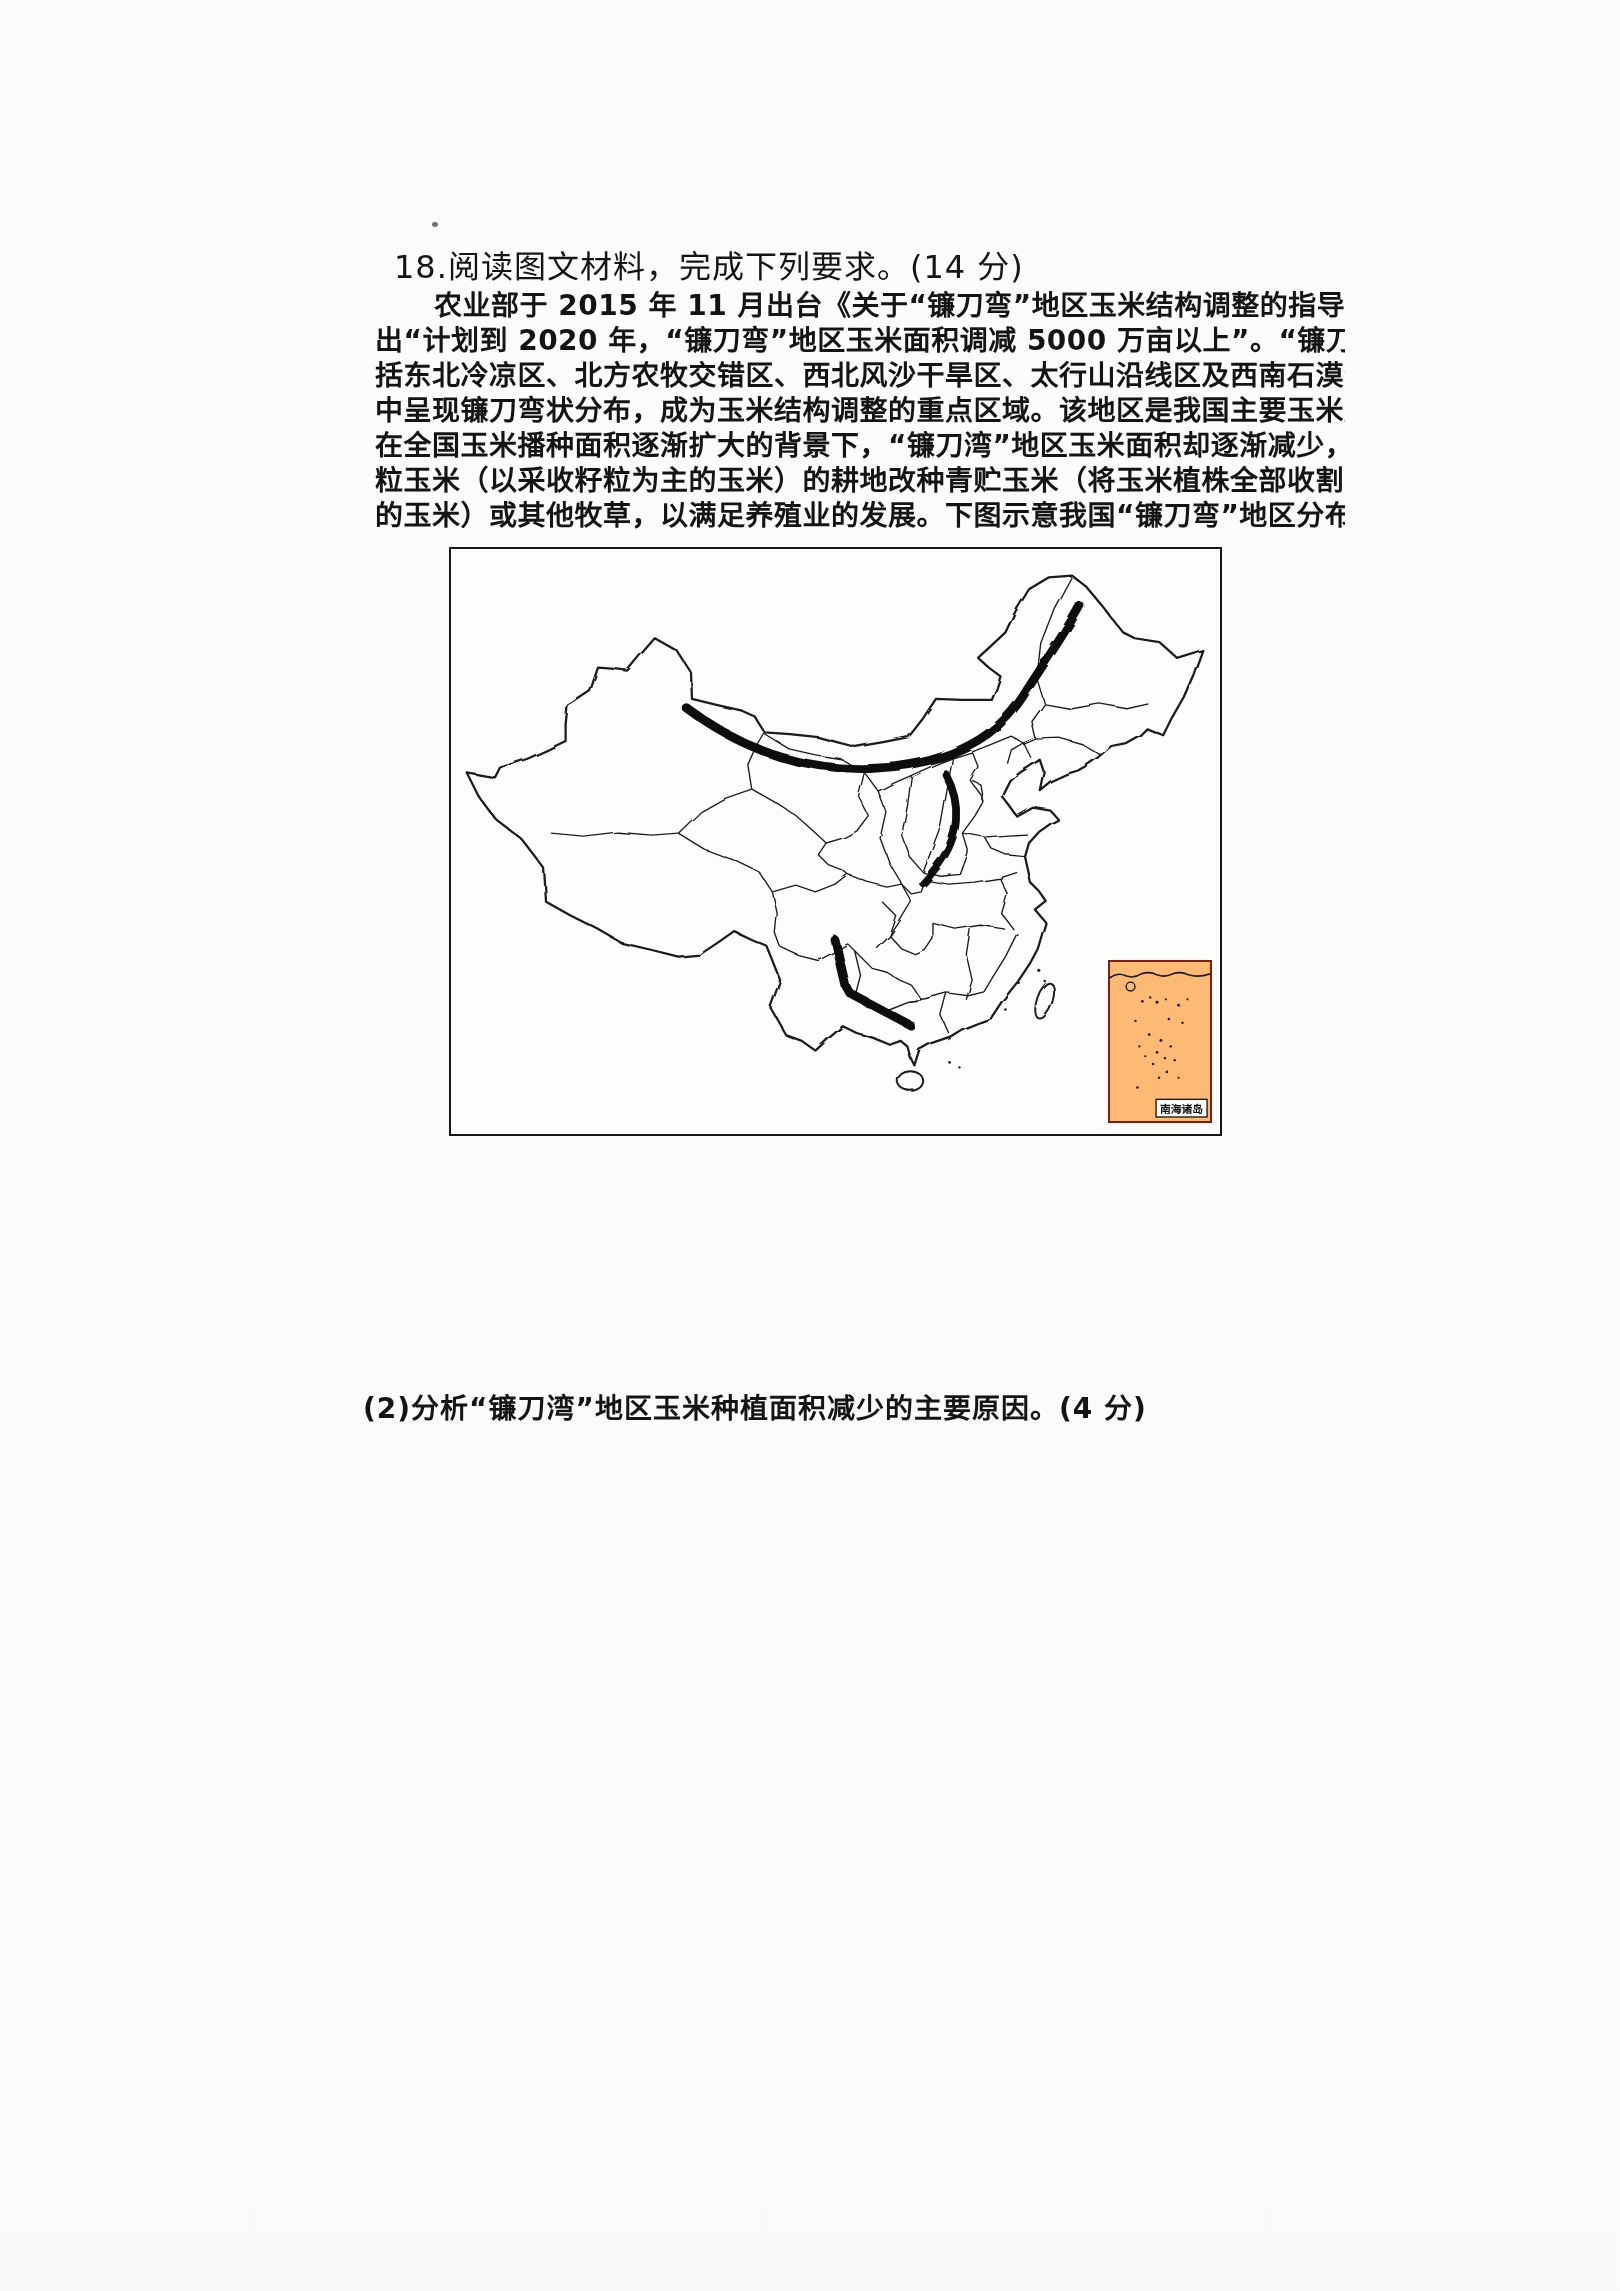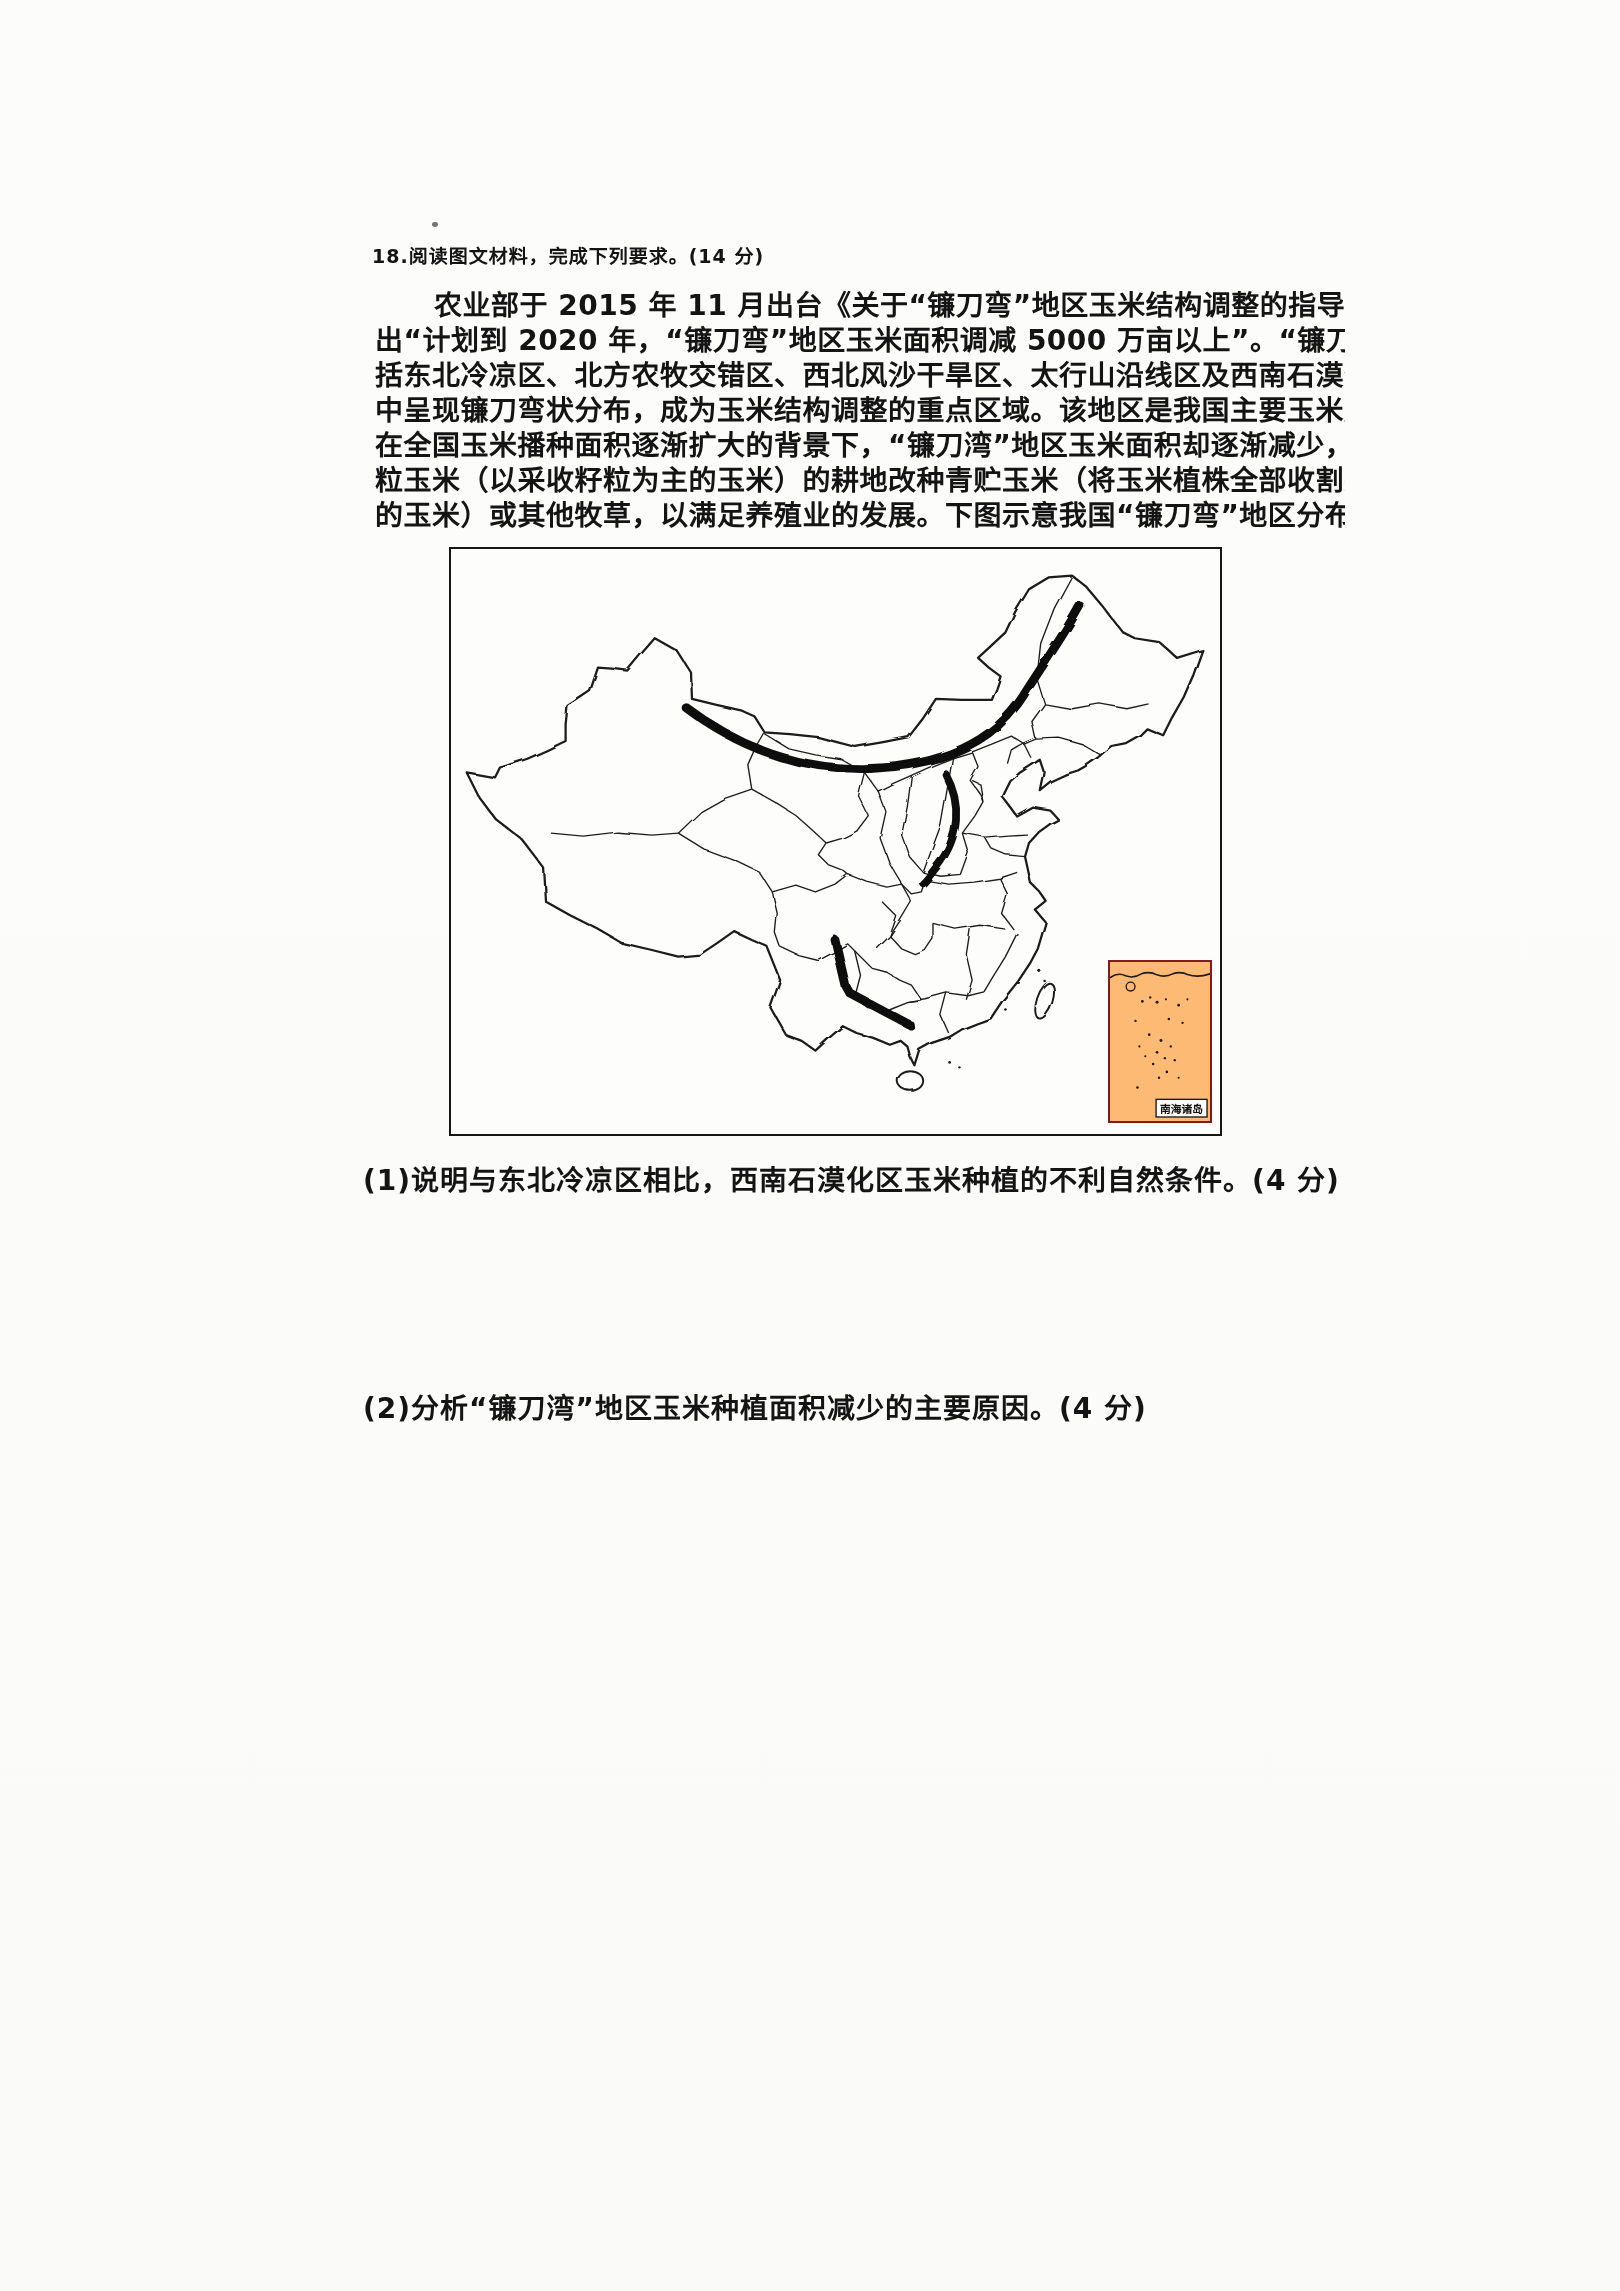--- a/index.html
+++ b/index.html
@@ -8,22 +8,22 @@
     background:#fbfbfa;
     font-family:"DejaVu Sans","Liberation Sans",sans-serif;
     color:#141414;
     position:relative;
     overflow:hidden;
   }
   .sheet{position:absolute;inset:0;background:
     linear-gradient(180deg,#fcfcfb 0%,#fbfbfa 60%,#fafaf9 100%);}
   .speck{position:absolute;width:5.9px;height:4.9px;border-radius:50%;background:#3a3a3a;opacity:.7;}
   .title-line{
-    position:absolute;left:372px;top:241px;
-    font-size:19px;font-weight:700;letter-spacing:1px;white-space:nowrap;
+    position:absolute;left:394px;top:241px;
+    font-size:32px;font-weight:400;letter-spacing:1px;white-space:nowrap;
   }
   .para{
     position:absolute;left:375px;top:288px;width:970px;
     font-size:28px;font-weight:700;line-height:35px;letter-spacing:0.5px;
   }
   .para .pline{
     text-align:justify;text-align-last:justify;
     height:35px;overflow:hidden;white-space:nowrap;
   }
   .para .pline.first{padding-left:59px;}
@@ -162,17 +162,16 @@
             <circle cx="70" cy="118" r="1.1"></circle>
           <circle cx="30" cy="86" r="1.1"></circle>
             <circle cx="28" cy="128" r="1.3"></circle>
         </g>
         <rect x="47" y="140" width="52" height="18" fill="#fdfdfc" stroke="#1a1a1a" stroke-width="1.4"></rect>
         <text x="73" y="154" font-size="11" font-weight="bold" text-anchor="middle" fill="#111">南海诸岛</text>
       </svg>
     </div>
   </div>
 
-  <div class="question q1">(1)说明与东北冷凉区相比，西南石漠化区玉米种植的不利自然条件。(4 分)</div>
   <div class="question q2">(2)分析“镰刀湾”地区玉米种植面积减少的主要原因。(4 分)</div>
 
 </div>
 
 
 </body></html>

